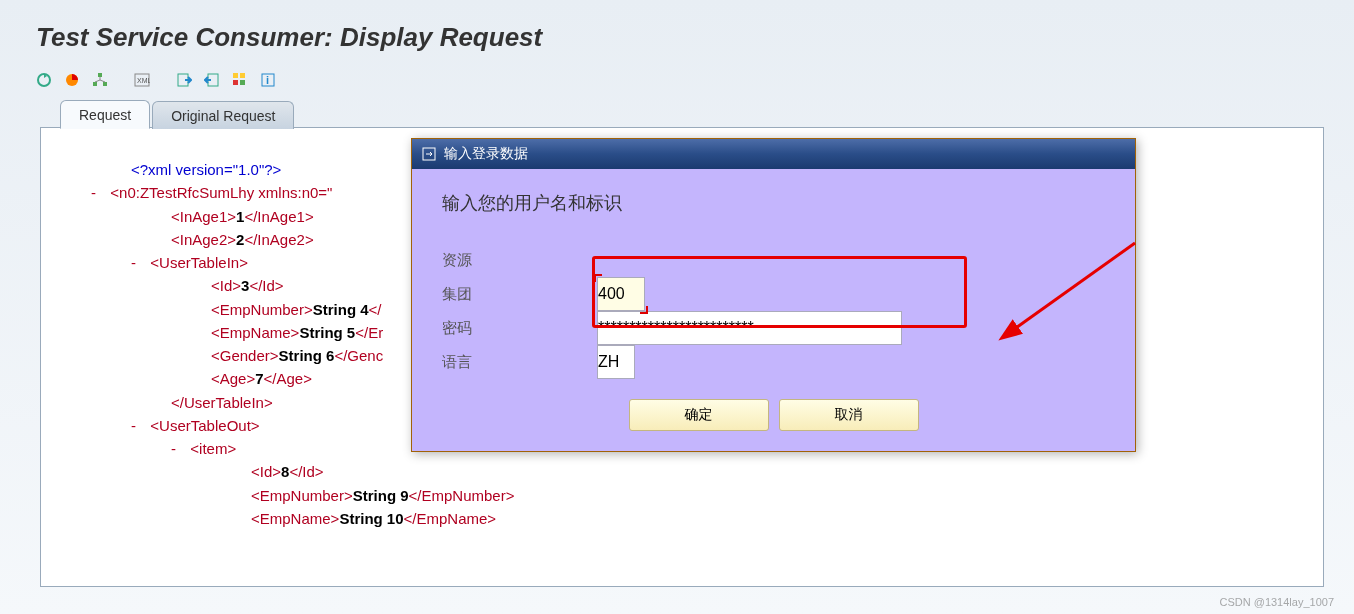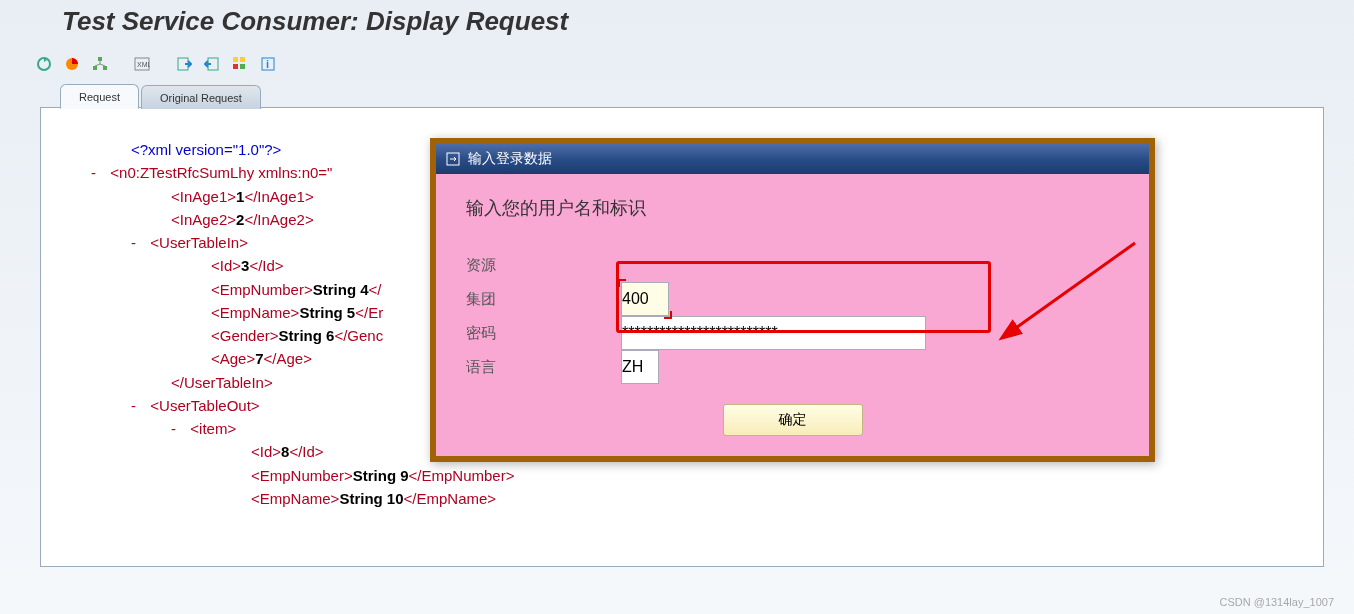--- a/index.html
+++ b/index.html
@@ -5,22 +5,21 @@
 * { box-sizing: border-box; margin: 0; padding: 0; }
 body {
   font-family: Arial, "Microsoft YaHei", sans-serif;
   background: linear-gradient(to bottom, #e8eef4 0%, #f5f8fb 100%);
   width: 1354px;
   height: 614px;
   overflow: hidden;
   position: relative;
 }
 .header-area {
-  padding: 6px 0 10px 36px;
-  margin-left: 26px;
+  padding: 22px 0 10px 36px;
 }
 .page-title {
   font-size: 26px;
   font-weight: bold;
   font-style: italic;
   color: #333;
 }
 .toolbar {
   padding: 6px 0 8px 32px;
   display: flex;
@@ -41,21 +40,21 @@
 .tb-sep { width: 10px; }
 .tabstrip {
   margin-left: 60px;
   display: flex;
   align-items: flex-end;
   position: relative;
   z-index: 2;
 }
 .tab {
   padding: 6px 18px 5px 18px;
-  font-size: 11px;
+  font-size: 14px;
   color: #333;
   background: linear-gradient(to bottom, #e0e6ec, #c7d3e0);
   border: 1px solid #99aabb;
   border-bottom: none;
   border-top-left-radius: 6px;
   border-top-right-radius: 6px;
   margin-right: 2px;
   cursor: pointer;
   position: relative;
   top: 1px;
@@ -89,25 +88,25 @@
 .xml-val { color: #000; font-weight: bold; }
 .xml-line { white-space: nowrap; }
 .ind1 { padding-left: 40px; }
 .ind2 { padding-left: 80px; }
 .ind3 { padding-left: 120px; }
 .ind4 { padding-left: 160px; }
 
 
 .dialog {
   position: absolute;
-  left: 430px;
+  left: 411px;
   top: 138px;
   width: 725px;
-  background: #f9a8d4;
-  border: 6px solid #a16207;
+  background: #c4b5fd;
+  border: 1px solid #a16207;
   box-shadow: 2px 2px 10px rgba(0,0,0,.3);
   z-index: 10;
 }
 .dlg-title {
   background: linear-gradient(to bottom, #4d6da8 0%, #2a4d88 50%, #1b3a70 100%);
   color: #fff;
   font-size: 14px;
   padding: 6px 10px;
   display: flex;
   align-items: center;
@@ -310,20 +309,21 @@
     </div>
     <div class="dlg-row">
       <div class="dlg-label">语言</div>
       <input class="dlg-input lang-input" value="ZH" style="">
     </div>
 
     <div class="red-box" style="left:180px; top:117px; width:375px; height:72px;"></div>
 
     <div class="dlg-buttons">
       <button class="dlg-btn">确定</button>
+      <button class="dlg-btn">取消</button>
     </div>
   </div>
 </div>
 
 <svg class="arrow" style="left:995px; top:235px;" width="150" height="110">
   <defs>
       <marker id="ah" markerWidth="10" markerHeight="10" refX="2" refY="3" orient="auto">
         <path d="M0,0 L0,6 L8,3 Z" fill="#e60000"></path>
       </marker>
     </defs>

